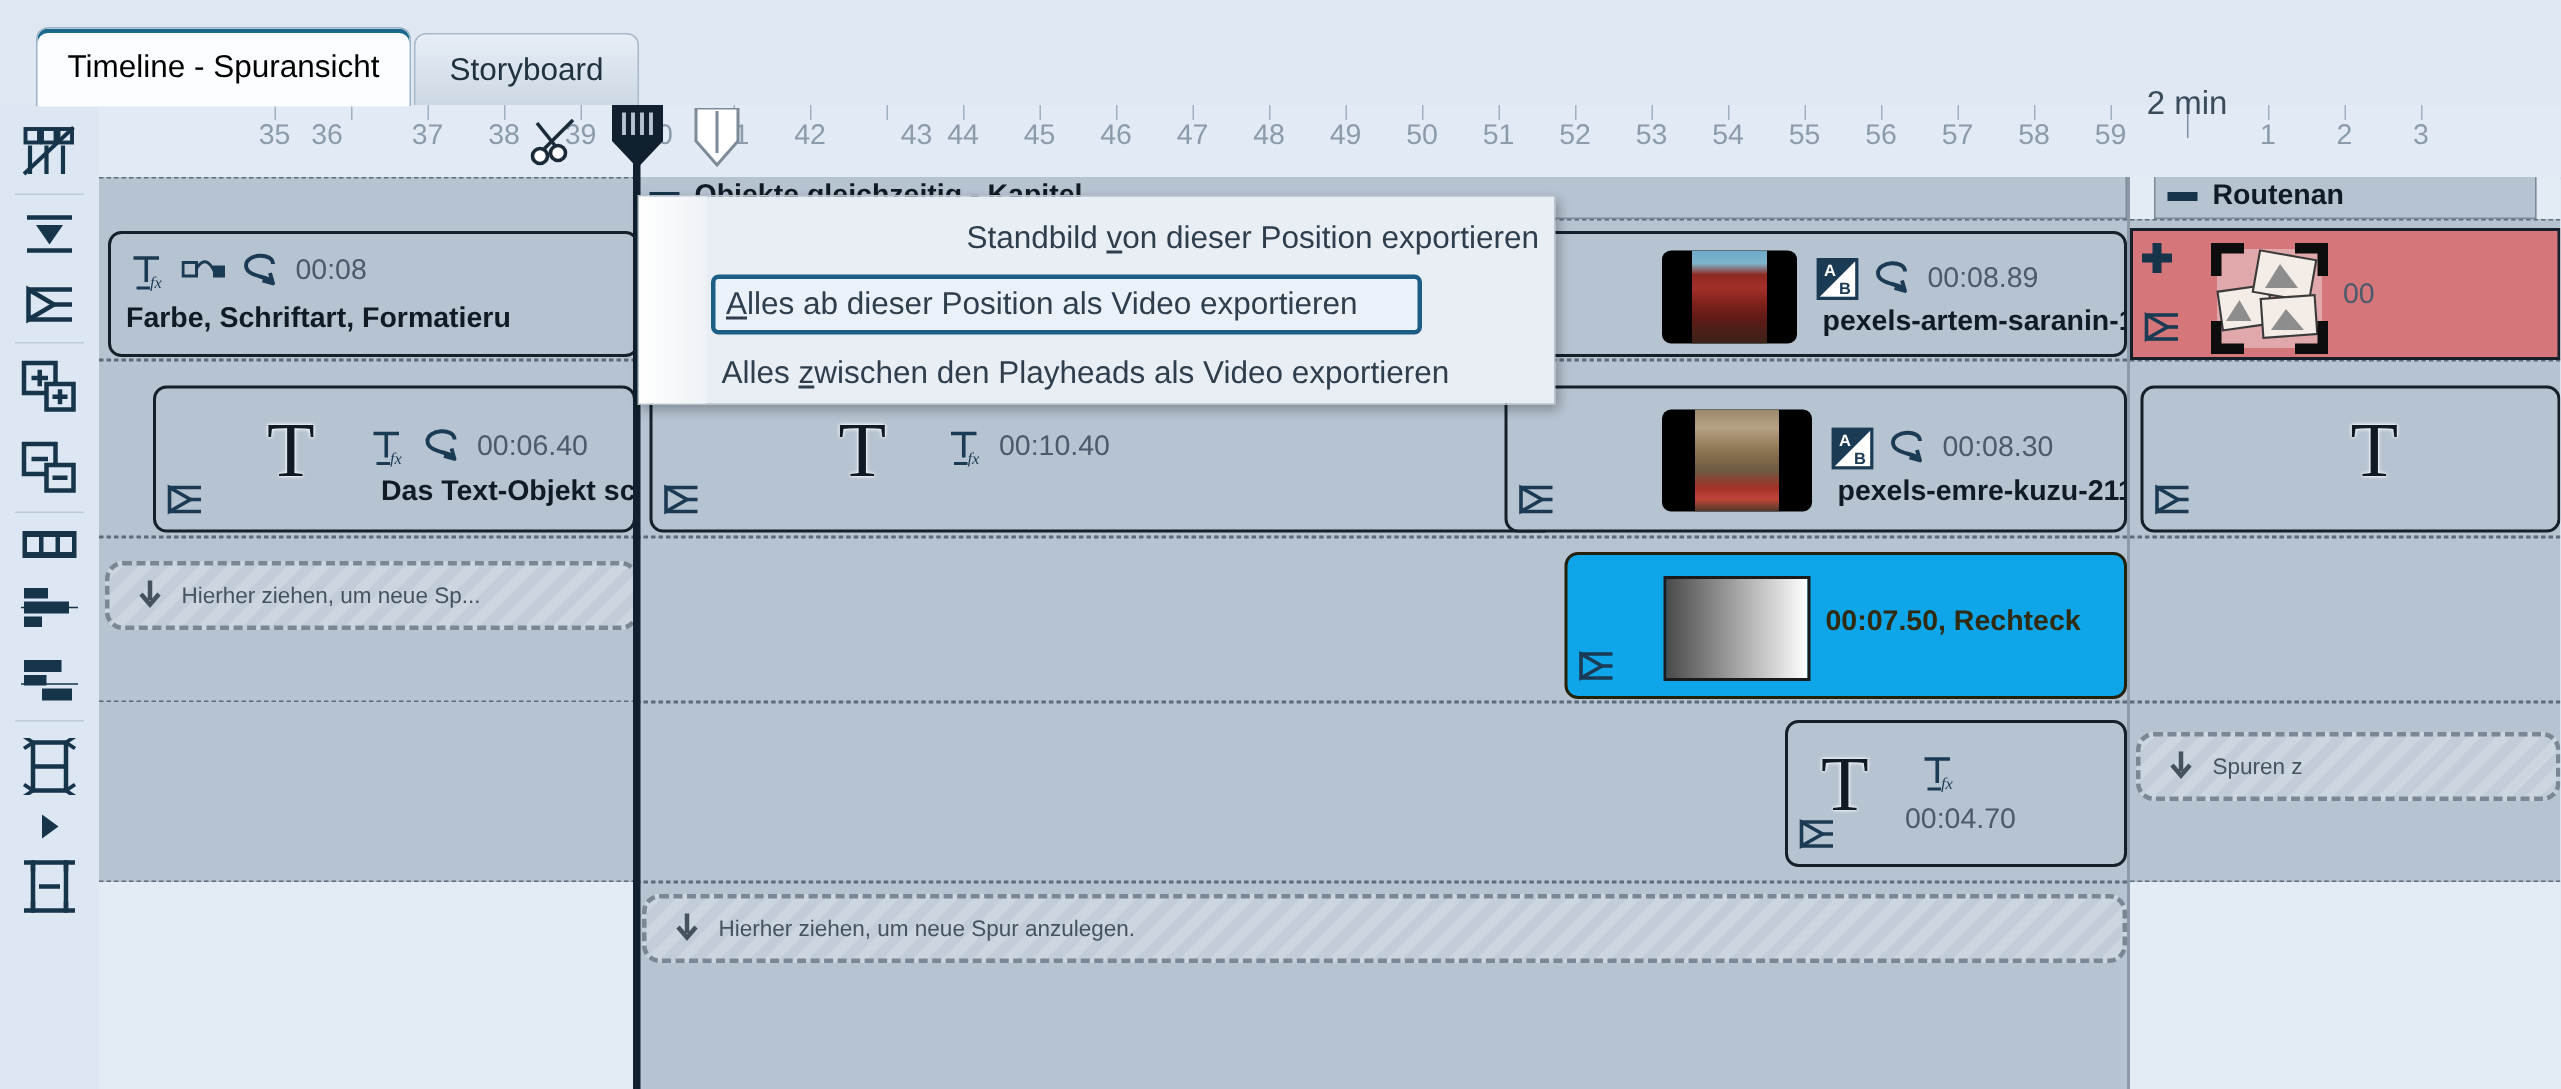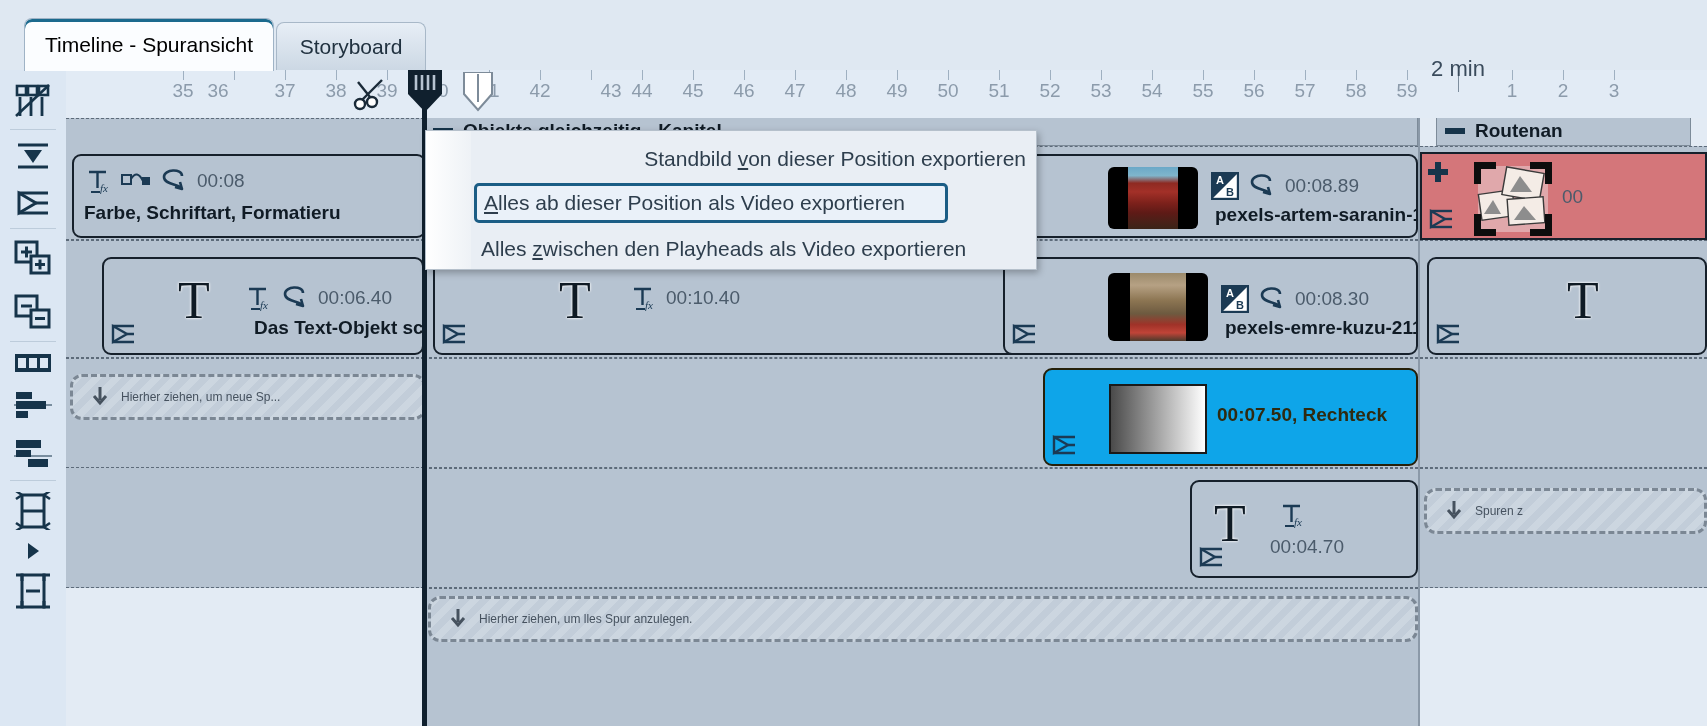--- a/index.html
+++ b/index.html
@@ -106,21 +106,21 @@
   }
   .clip .speaker{position:absolute;left:6px;bottom:3px;}
   .thumb{position:absolute;background:#000;border-radius:6px;overflow:hidden;}
   .thumb .inner{position:absolute;top:0;bottom:0;left:22%;width:56%;}
 
   .dropzone{
     position:absolute;box-sizing:border-box;
     border:3px dashed #7b8794;border-radius:12px;
     background:repeating-linear-gradient(135deg,#ccd6e0 0 7px,#c2cdd9 7px 14px);
     display:flex;align-items:center;gap:12px;padding-left:18px;
-    font-size:12px;color:#46525f;white-space:nowrap;overflow:hidden;
+    font-size:15px;color:#46525f;white-space:nowrap;overflow:hidden;
   }
 
   
   .phline{position:absolute;width:5px;background:#10202e;z-index:20;}
   .phhead{position:absolute;z-index:21;}
 
   
   .ctxmenu{
     position:absolute;left:425px;top:130px;width:610px;height:138px;
     background:linear-gradient(to right,#ffffff 0,#f2f5f8 45px,#e9eef4 45px,#e9eef4 100%);
@@ -616,21 +616,21 @@
       </svg>
       <span>Spuren z</span>
     </div>
 
     <div class="lane plain" style="left:358px;top:470px;width:994px;height:138px;border-bottom:none;"></div>
 
     <div class="dropzone" style="left:362px;top:478px;width:990px;height:46px;">
       <svg width="18" height="22" viewBox="0 0 18 22">
         <path d="M9 1 V14 M3 10 L9 17 L15 10" stroke="#46525f" stroke-width="3" fill="none"></path>
       </svg>
-      <span>Hierher ziehen, um lles Spur anzulegen.</span>
+      <span>Hierher ziehen, um neue Spur anzulegen.</span>
     </div>
 
   </div>
 
   <div class="ctxmenu">
     <div class="gutter"></div>
 
     <div class="mi" style="top:8px;justify-content:flex-end;">
       <span id="mi0">Standbild <u>v</u>on dieser Position exportieren</span>
     </div>

